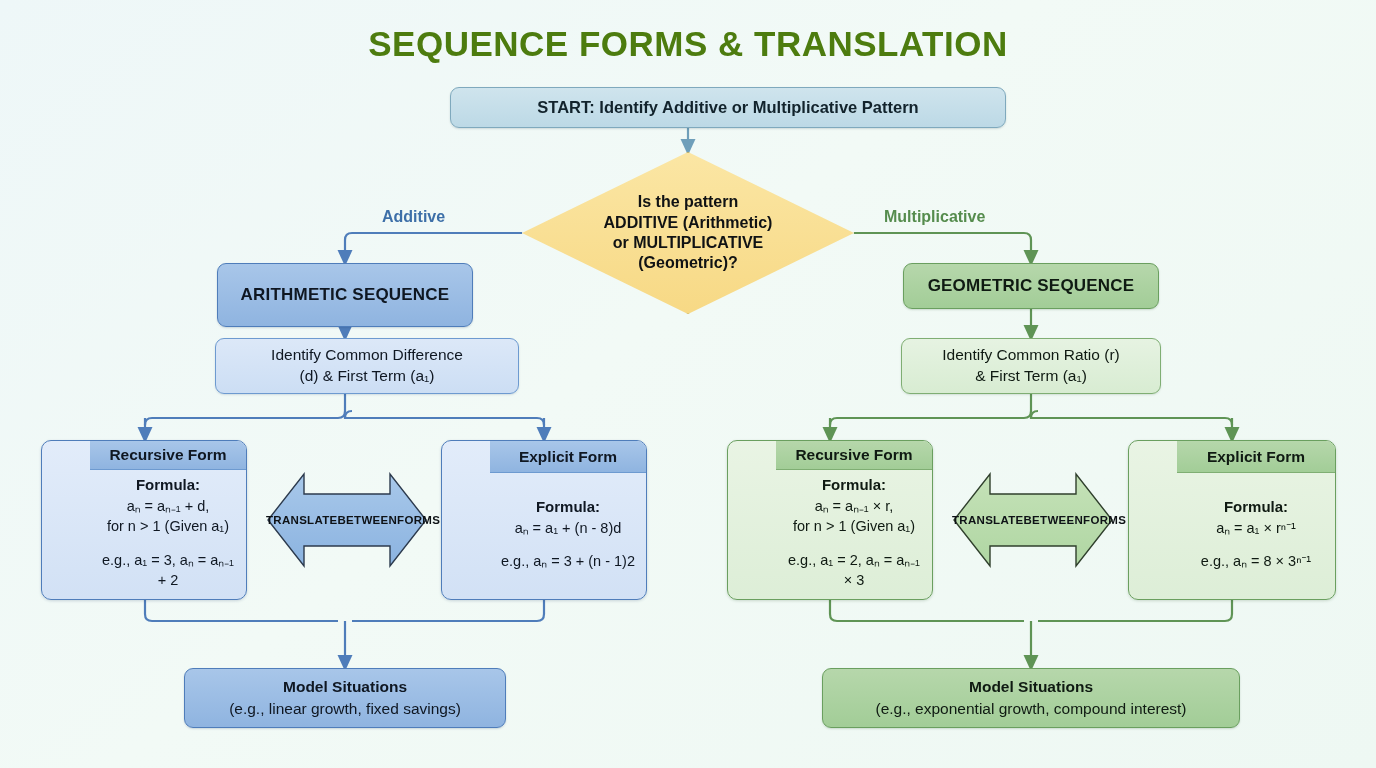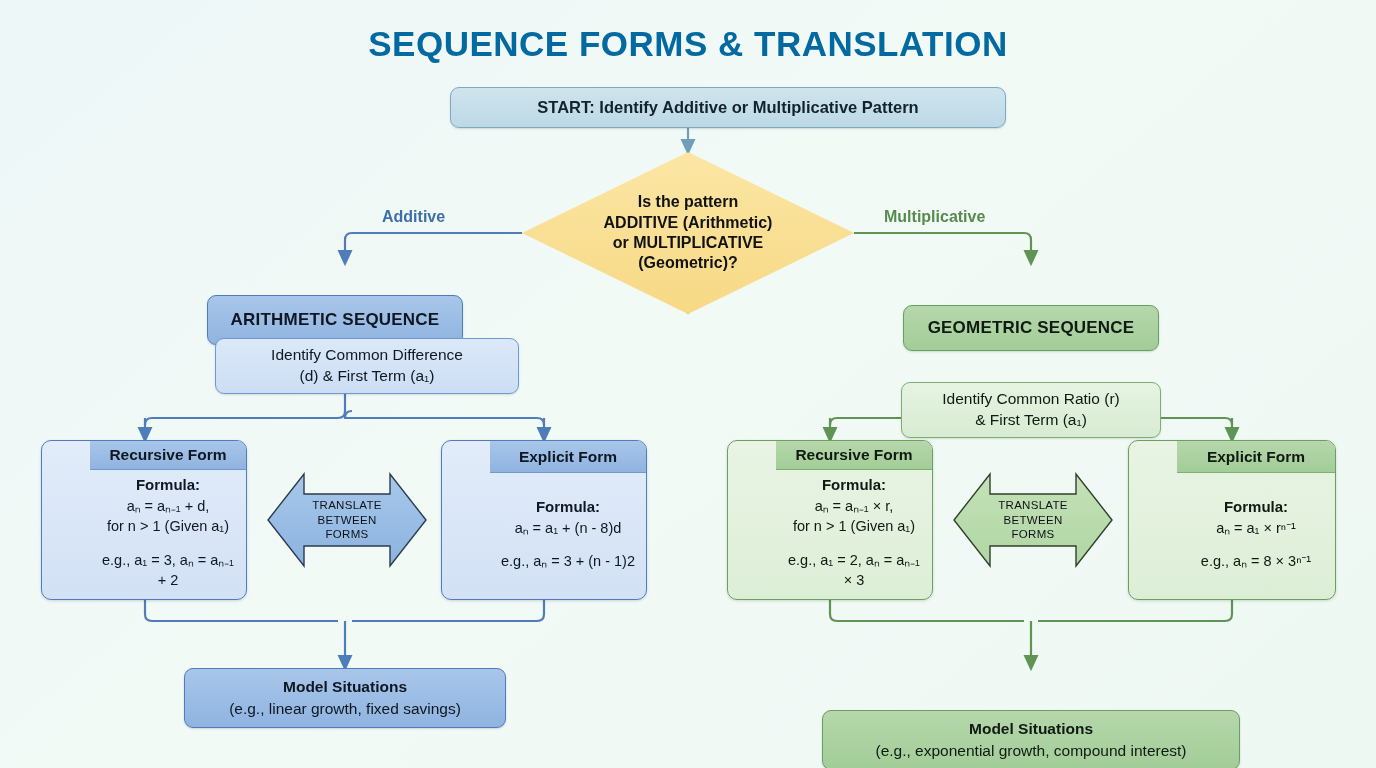--- a/index.html
+++ b/index.html
@@ -18,21 +18,21 @@
   svg.wires { position: absolute; left:0; top:0; width:1376px; height:768px; pointer-events:none; }
 
   .node { position: absolute; border-radius: 9px; display:flex; flex-direction:column;
           align-items:center; justify-content:center; text-align:center; }
 
   
   #title {
     position: absolute; left: 0; top: 24px; width: 1376px;
     text-align: center;
     font-size: 35px; font-weight: 700; letter-spacing: 0.5px;
-    color: #0369a1;
+    color: #4d7c0f;
   }
 
   
   #start {
     left: 450px; top: 87px; width: 556px; height: 41px;
     background: linear-gradient(180deg,#cfe4ed 0%,#bcd9e6 100%);
     border: 1.6px solid #7fa9bd;
     font-size: 16.5px; font-weight: 600; color: #12232c;
     box-shadow: 0 1px 2px rgba(40,70,90,.18);
   }
@@ -62,43 +62,42 @@
     border: 1.6px solid #4f7dba;
     color: #0f1722;
     box-shadow: 0 1px 2px rgba(40,70,110,.2);
   }
   .blue-soft {
     background: linear-gradient(180deg,#dce8f8 0%,#ccdef4 100%);
     border: 1.6px solid #6d9ad0;
     color: #0f1722;
     box-shadow: 0 1px 2px rgba(40,70,110,.16);
   }
-  #arith { left: 207px; top: 263px; width: 256px; height: 50px;
-           font-size: 17px; font-weight: 700; letter-spacing:.2px;margin-top:32px; }
+  #arith { left: 217px; top: 263px; width: 256px; height: 64px;
+           font-size: 17px; font-weight: 700; letter-spacing:.2px; }
   #arith-detail { left: 215px; top: 338px; width: 304px; height: 56px;
            font-size: 15.5px; line-height: 1.35; }
 
   
   .green-head {
     background: linear-gradient(180deg,#b6d7ab 0%,#a2cd97 100%);
     border: 1.6px solid #6a9f5f;
     color: #0f1a12;
     box-shadow: 0 1px 2px rgba(50,90,50,.2);
-    margin-top: 42px;
   }
   .green-soft {
     background: linear-gradient(180deg,#e6f3e2 0%,#d8ecd2 100%);
     border: 1.6px solid #7fae73;
     color: #0f1a12;
     box-shadow: 0 1px 2px rgba(50,90,50,.16);
   }
   #geom { left: 903px; top: 263px; width: 256px; height: 46px;
           font-size: 17px; font-weight: 700; letter-spacing:.2px; }
   #geom-detail { left: 901px; top: 338px; width: 260px; height: 56px;
-          font-size: 15.5px; line-height: 1.35; margin-top: 44px; }
+          font-size: 15.5px; line-height: 1.35; }
 
   
   .card { position:absolute; border-radius: 10px; overflow:hidden;
           display:flex; flex-direction:column;padding-left:48px; }
   .card-title { height: 32px; display:flex; align-items:center; justify-content:center;
                 font-size: 15.5px; font-weight: 700; }
   .card-body { flex:1; display:flex; flex-direction:column; align-items:center;
                justify-content:center; text-align:center; font-size: 14.5px;
                line-height: 1.42; padding: 4px 8px 8px; }
   .card-body .formula-label { font-weight:700; font-size:15px; }
@@ -118,23 +117,23 @@
 
   #card-ar { left: 41px; top: 440px; width: 206px; height: 160px; }
   #card-ae { left: 441px; top: 440px; width: 206px; height: 160px; }
   #card-gr { left: 727px; top: 440px; width: 206px; height: 160px; }
   #card-ge { left: 1128px; top: 440px; width: 208px; height: 160px; }
 
   
   .translate { position:absolute; width: 162px; height: 96px; }
   .translate .shape { position:absolute; inset:0; }
   .translate .txt {
-    position:absolute; inset:0; display:flex; flex-direction:column;
-    align-items:center; justify-content:center; text-align:center;
-    font-size: 11.5px; font-weight: 400; letter-spacing: .3px; line-height: 1.3;
+    position:absolute; inset:0; display:flex; flex-direction:row;
+    align-items:center; text-align:center;
+    font-size: 11.5px; font-weight: 700; letter-spacing: .3px; line-height: 1.3;
     color:#0e1216;
   }
   #translate-left { left: 266px; top: 472px; }
   #translate-right { left: 952px; top: 472px; }
 
   
   #model-left { left: 184px; top: 668px; width: 322px; height: 60px;
                 font-size: 15.5px; line-height:1.4; }
   #model-right { left: 822px; top: 668px; width: 418px; height: 60px;
                 font-size: 15.5px; line-height:1.4; }

